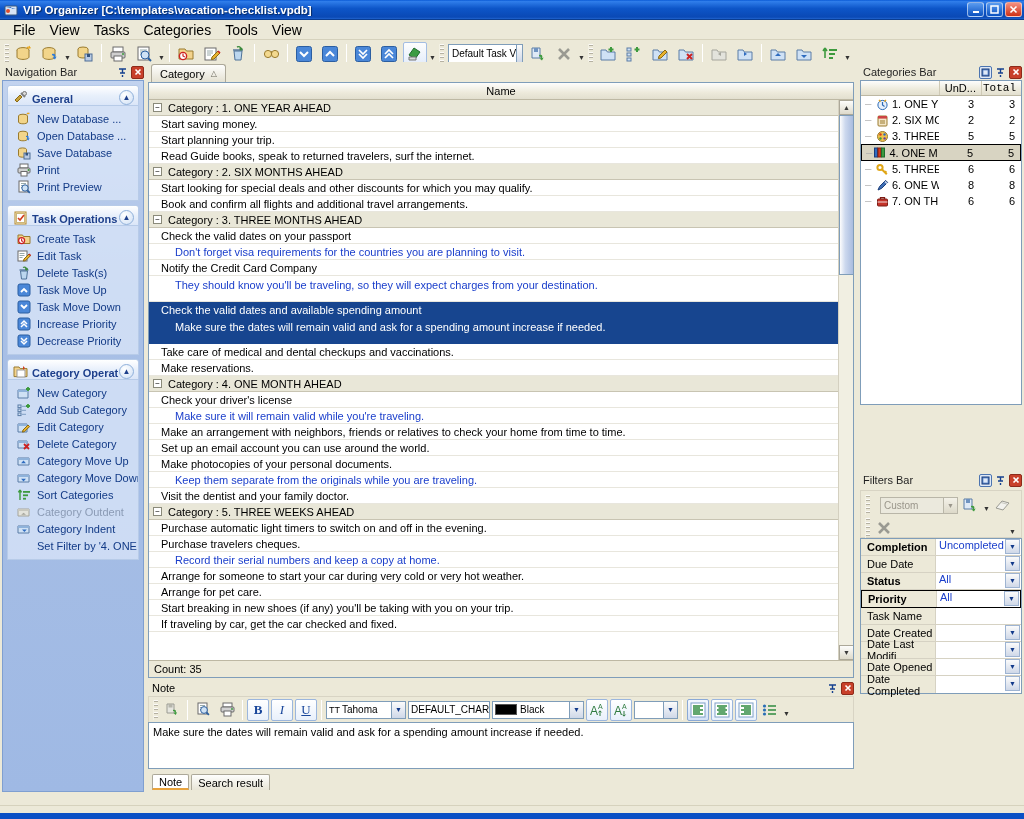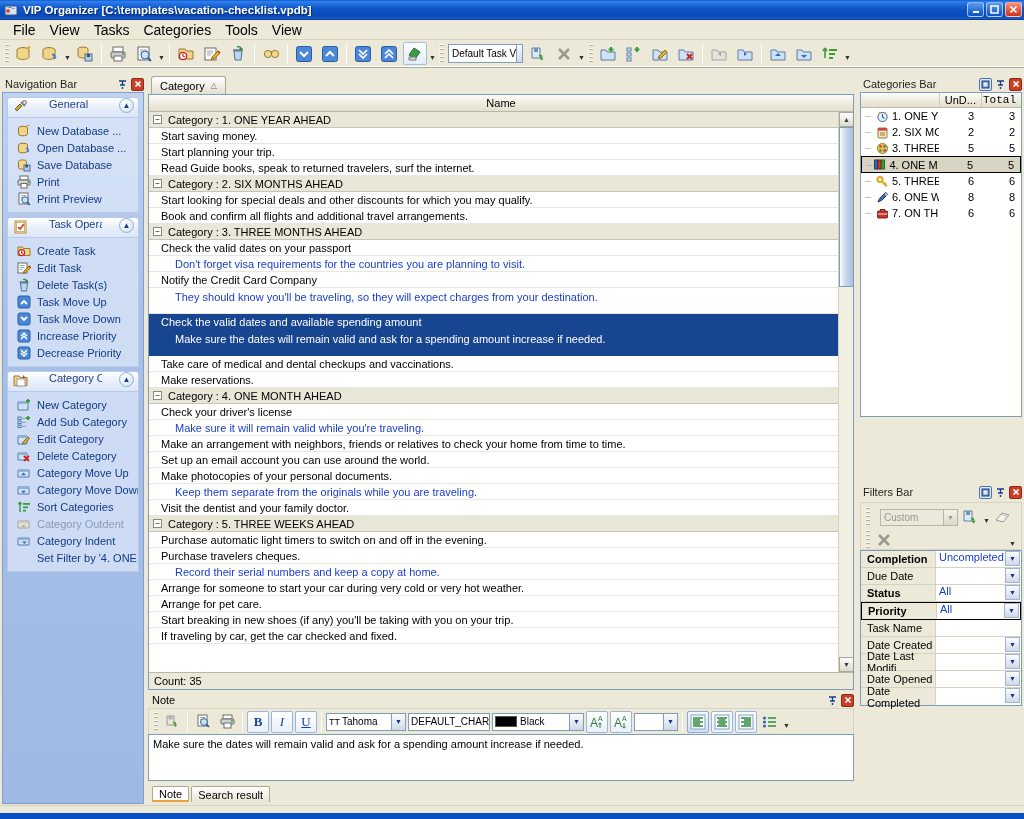--- a/index.html
+++ b/index.html
@@ -70,21 +70,21 @@
     overflow:hidden;white-space:nowrap;
   }
   .tbcombo .cb-arrow{
     margin-left:auto;width:15px;height:17px;flex:0 0 auto;
     background:linear-gradient(to bottom,#fbfbfb,#cfd8e8);
     border-left:1px solid #7f9db9;display:flex;align-items:center;justify-content:center;
     font-size:7px;color:#11398a;
   }
 
   
-  .main { position:absolute; top:74px; left:0; width:991px; height:735px; }
+  .main { position:absolute; top:62px; left:0; width:991px; height:735px; }
 
   
   .navbar-dock {
     position:absolute; left:0; top:0; width:146px; height:735px;
     background:#ece9d8; padding:2px 2px 2px 2px;
   }
   .dock-title {
     height:16px; display:flex;align-items:center;
     font-size:11px;color:#1f1f1f;padding-left:3px;
     background:#ece9d8;
@@ -96,24 +96,24 @@
   .dock-btn.restore{color:#0b3c91;border:1px solid #4c74b0;background:#dfe9f7;font-size:7px;border-radius:2px;}
 
   .navpane {
     position:absolute; left:2px; top:18px; width:142px; height:712px;
     background:linear-gradient(to bottom,#c2d3ef,#a9c0e6 30%,#9fb9e4 100%);
     border:1px solid #7f9fd0;
     overflow:hidden;
   }
   .navgroup { margin:4px 4px 0 4px; }
   .navgroup-hdr {
-    height:21px; display:flex; align-items:flex-start; padding:0 4px;
+    height:21px; display:flex; align-items:flex-end; padding:0 4px;
     background:linear-gradient(to bottom,#ffffff,#e8f0fb 50%,#dbe6f8);
     border:1px solid #b7cbe8; border-radius:3px 3px 0 0;
-    font-weight:normal; color:#1d3f8b; font-size:11px;gap:17px;
+    font-weight:bold; color:#1d3f8b; font-size:11px;
   }
   .navgroup-hdr .gicon{width:16px;height:16px;margin-right:4px;flex:0 0 auto;display:flex;align-items:center;justify-content:center;}
   .navgroup-hdr .glabel{flex:1 1 auto;white-space:nowrap;overflow:hidden;}
   .navgroup-hdr .gchev{
     width:15px;height:15px;border-radius:50%;
     background:radial-gradient(circle at 35% 30%,#ffffff,#cfe0f5);
     border:1px solid #8fb0da;color:#1d3f8b;font-size:8px;
     display:flex;align-items:center;justify-content:center;flex:0 0 auto;
   }
   .navgroup-body {

